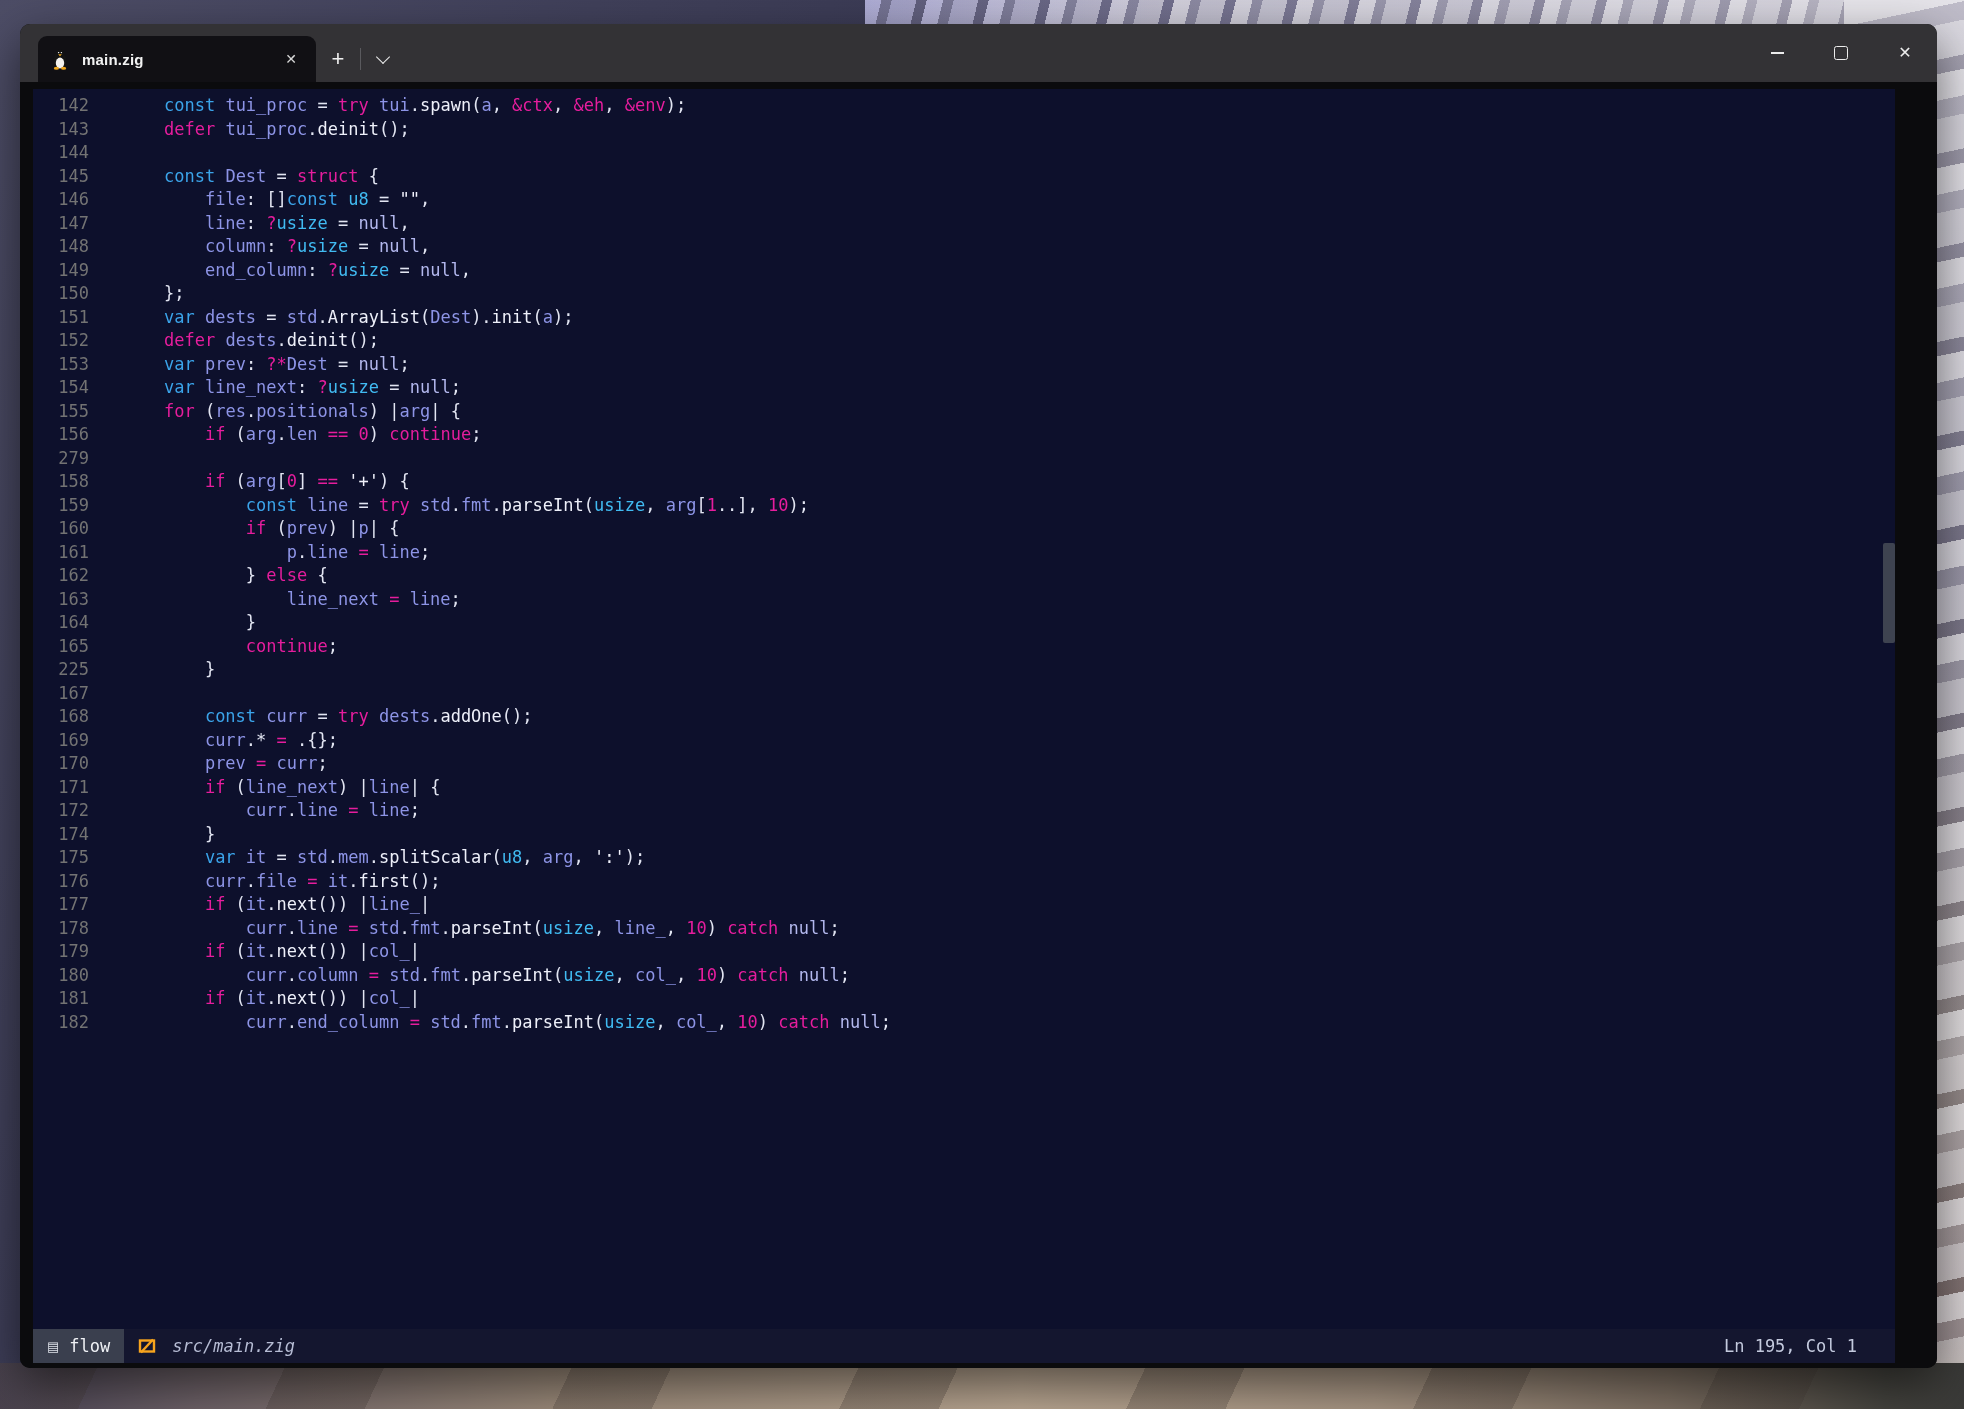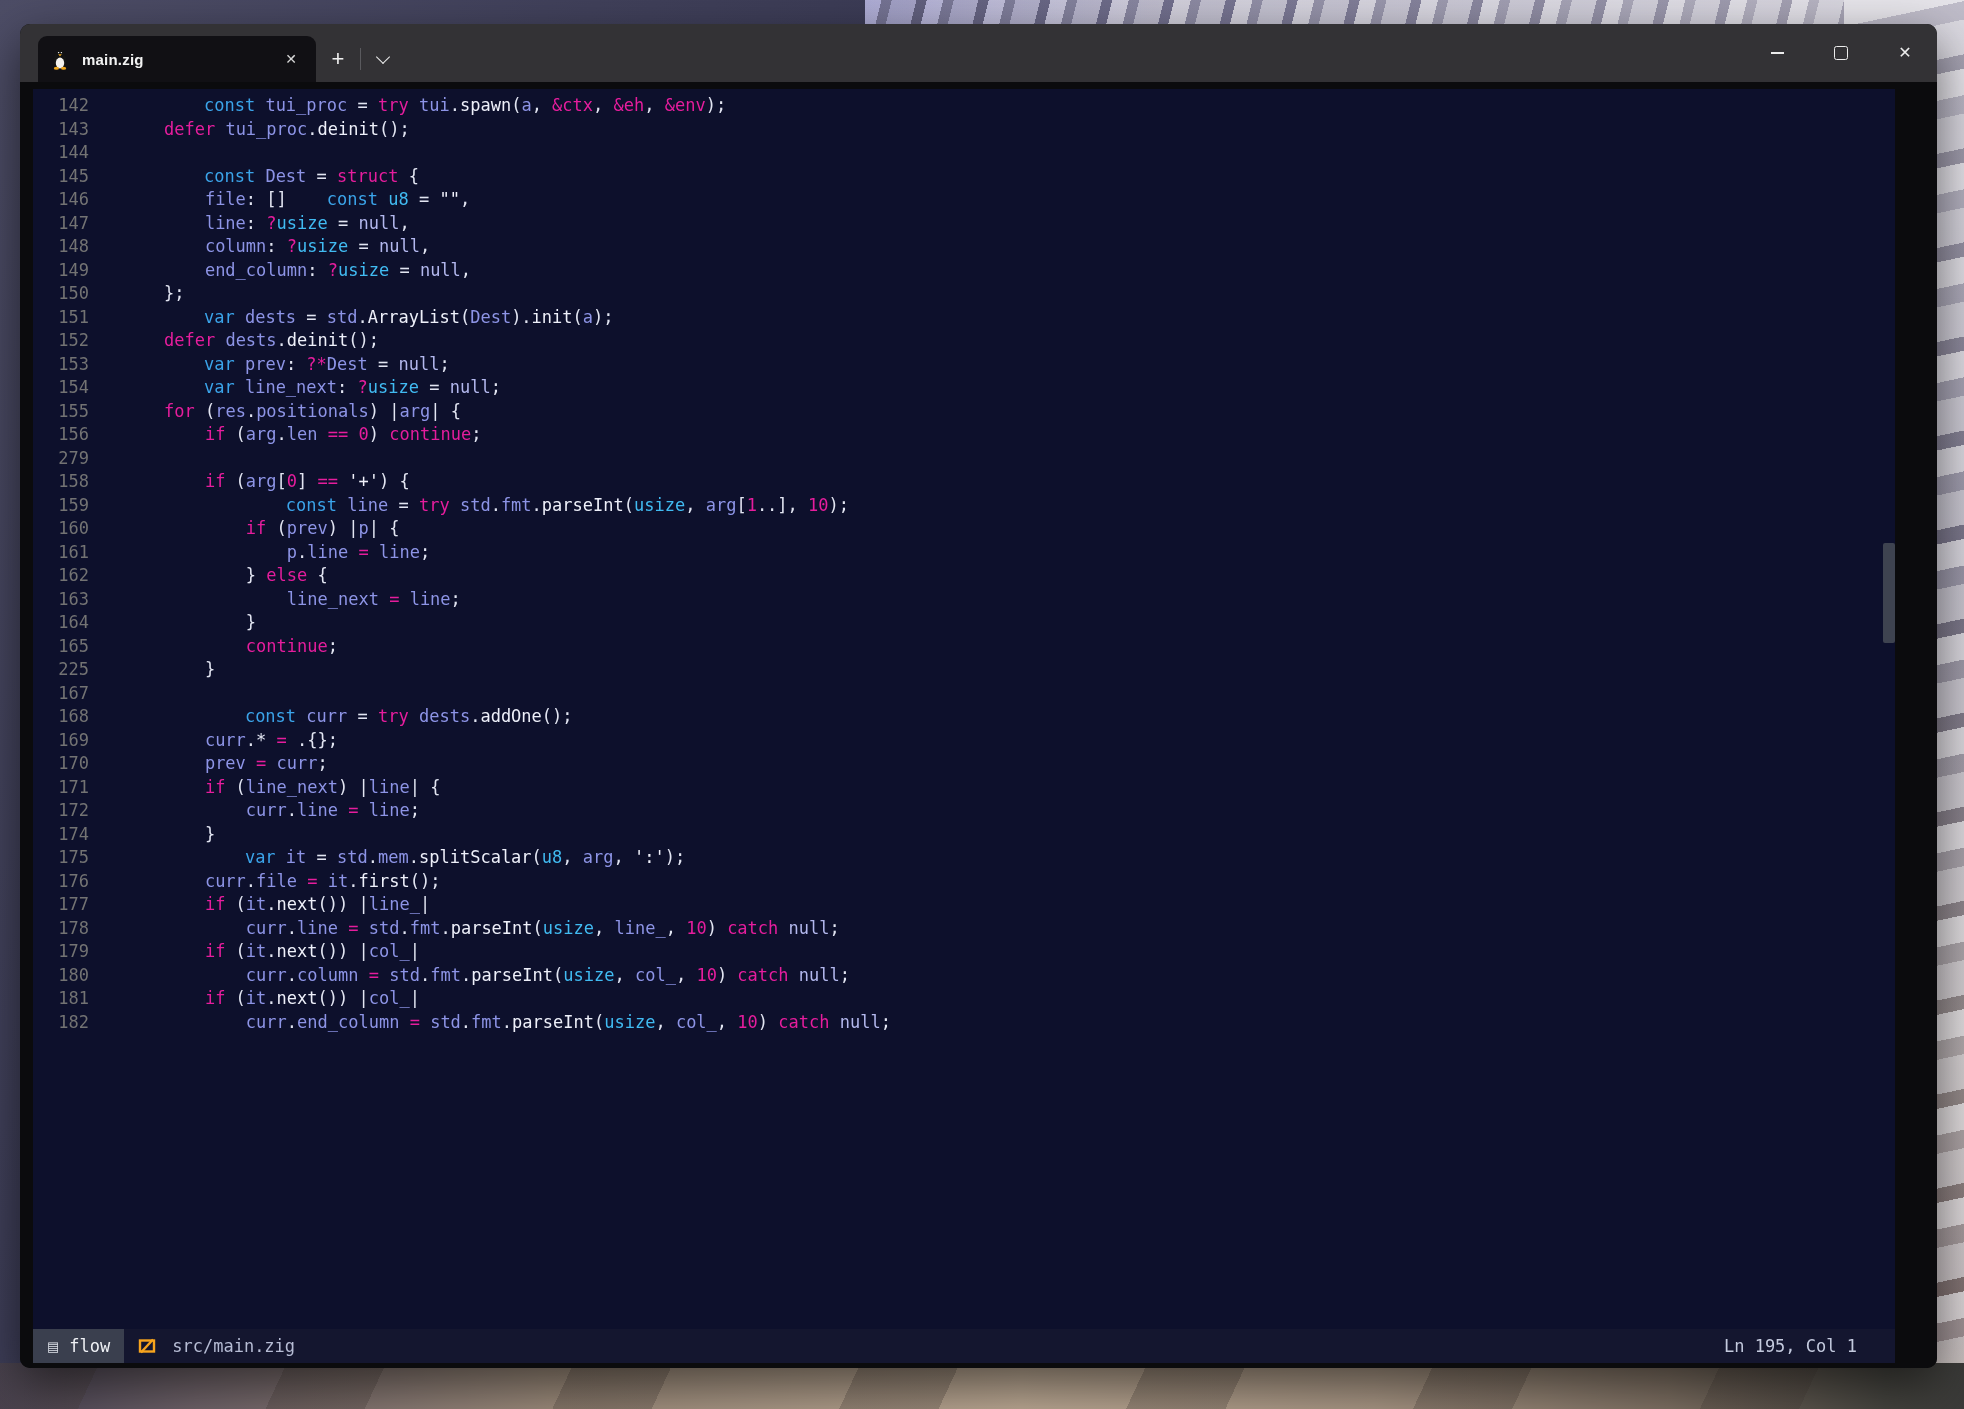--- a/index.html
+++ b/index.html
@@ -55,37 +55,37 @@
   .max-glyph{width:12px;height:12px;border:1.4px solid #ececec;border-radius:2.5px;}
   .close-glyph{font-size:16px;line-height:1;font-family:"DejaVu Sans",sans-serif;}
   
   .content{position:absolute;top:58px;left:0;right:0;bottom:0;background:#0b0b0d;border-radius:0 0 10px 10px;}
   .editor{position:absolute;left:13px;right:42px;top:7px;bottom:5px;background:#0d102c;overflow:hidden;}
   .code{position:absolute;top:5px;left:0;right:0;font-family:"DejaVu Sans Mono",monospace;font-size:17px;line-height:23.5px;}
   .line{display:flex;height:23.5px;white-space:pre;}
   .lineno{width:56px;flex:none;text-align:right;color:#737373;}
   .lc{margin-left:34px;}
   .s-p  {color:#e2e5f2;}
-  .s-kw {color:#3ba4ea;margin-left:40px;}
+  .s-kw {color:#3ba4ea;}
   .s-kwp{color:#e51d9d;}
   .s-ty {color:#41bbf2;}
   .s-id {color:#8d94e6;}
   .s-fn {color:#eef0fa;}
   .s-str{color:#f0f1fb;}
   .s-nl {color:#b3b8ee;}
   .scroll-thumb{position:absolute;right:0;top:454px;width:12px;height:100px;background:#3e4350;border-radius:2px;}
   
   .statusbar{
     position:absolute;left:0;right:0;bottom:0;height:34px;background:#14162f;
     display:flex;align-items:center;font-family:"DejaVu Sans Mono",monospace;font-size:17px;
   }
   .app-chip{height:100%;background:#3a3f4e;display:flex;align-items:center;gap:10px;padding:0 14px;color:#eef0f4;box-sizing:border-box;}
   .doc-icon{font-size:13px;color:#dfe2ea;font-family:"DejaVu Sans",sans-serif;}
   .zig-icon{margin-left:14px;width:18px;height:18px;}
-  .file-path{margin-left:16px;color:#b6bcd4;}
+  .file-path{margin-left:16px;font-style:italic;color:#b6bcd4;}
   .cursor-pos{margin-left:auto;margin-right:38px;color:#c4cade;}
 </style>
 </head>
 <body>
 
 <div class="wp-statue-top"></div>
 <div class="wp-statue-right"></div>
 <div class="wp-statue-bottom"></div>
 
 <div class="window">

